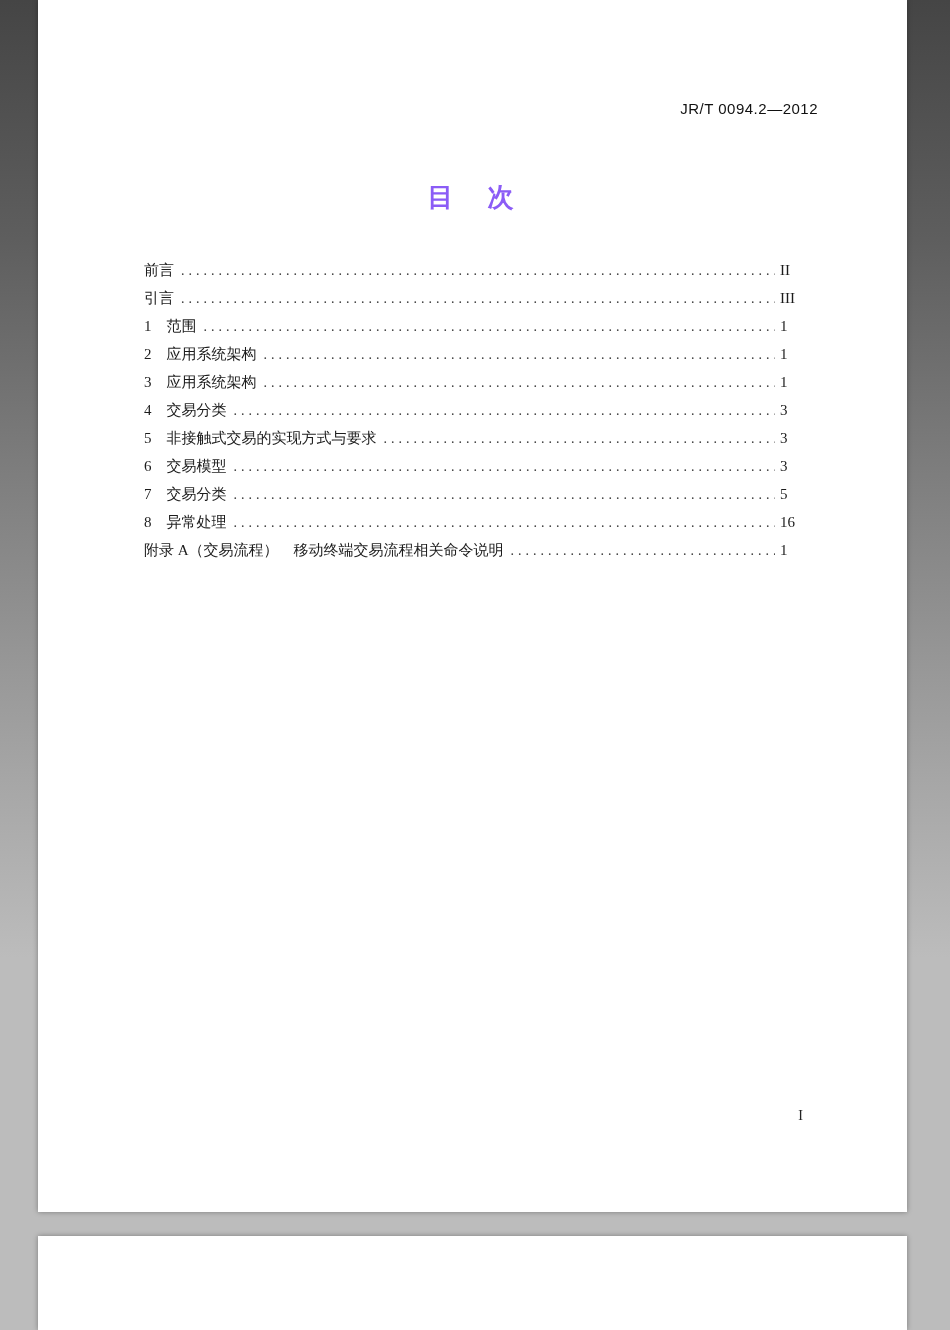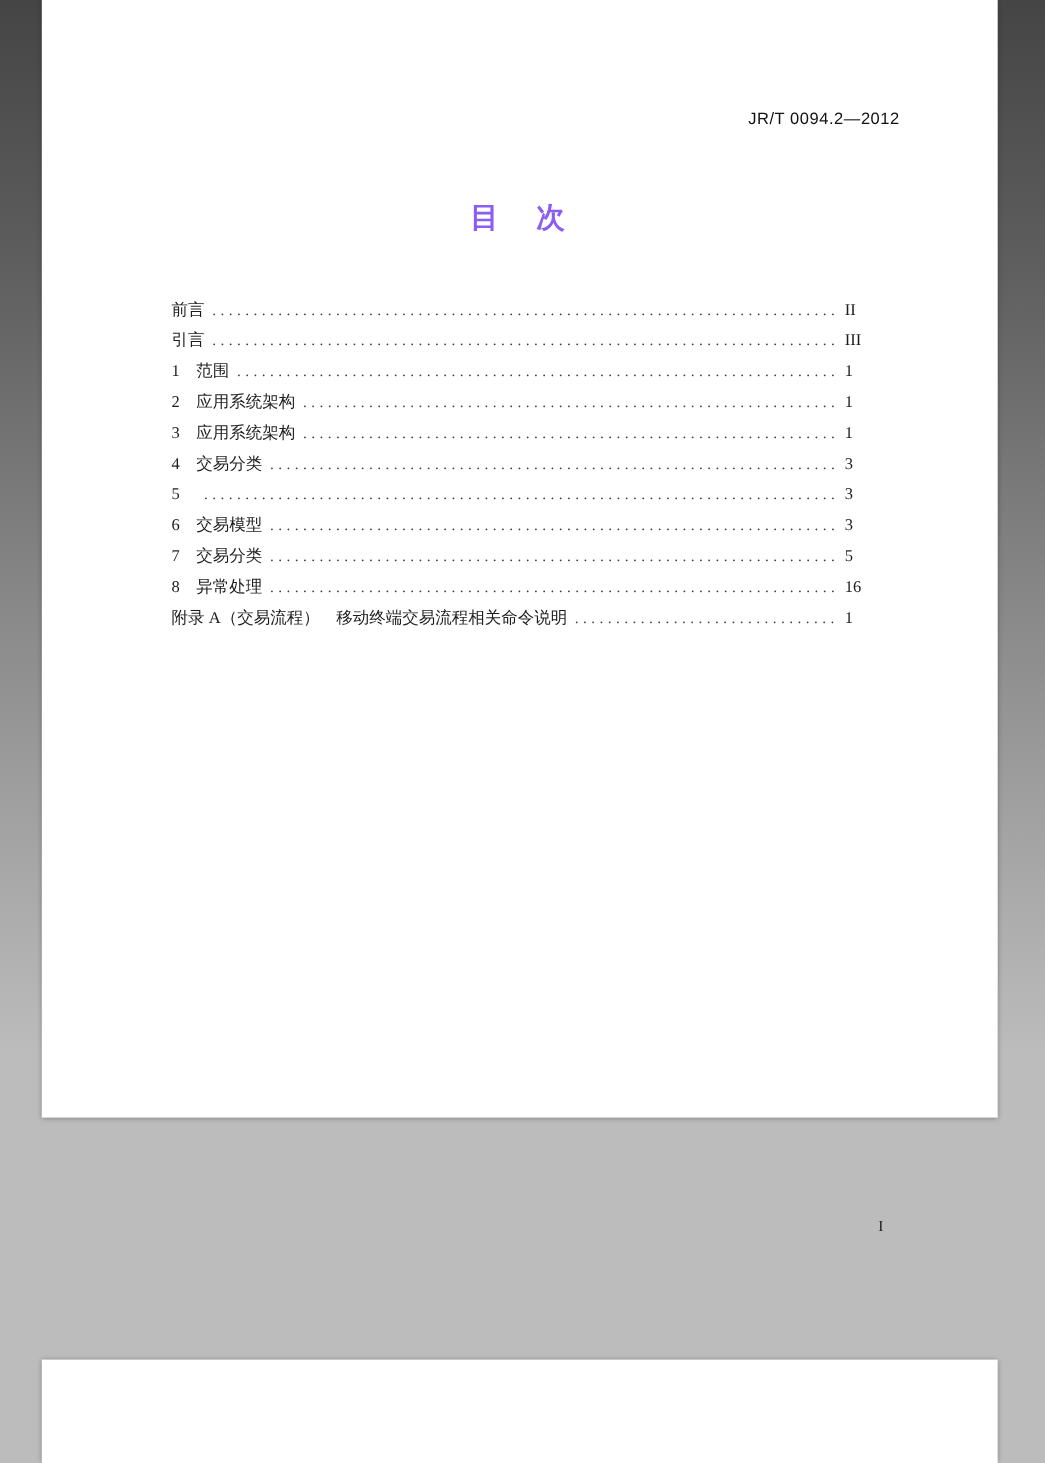--- a/index.html
+++ b/index.html
@@ -23,21 +23,21 @@
   }
   .page {
     position: absolute;
     background: #ffffff;
     box-shadow: 0 0 5px rgba(0,0,0,0.35);
   }
   #page1 {
     left: 38px;
     top: 0;
     width: 869px;
-    height: 1016px;
+    height: 1212px;
   }
   #page2 {
     left: 38px;
     top: 1236px;
     width: 869px;
     height: 94px;
   }
   .doc-header {
     position: absolute;
     top: 100px;
@@ -59,21 +59,21 @@
     letter-spacing: 4px;
     font-family: "Liberation Sans", "DejaVu Sans", sans-serif;
     color: #8b5cf6;
     white-space: nowrap;
   }
   .toc {
     position: absolute;
     top: 252px;
     left: 102px;
     right: 97px;
-    margin: 16px;
+    margin: 4px;
     padding: 0;
     list-style: none;
   }
   .toc-row {
     display: flex;
     align-items: baseline;
     height: 28px;
     line-height: 28px;
     font-size: 15px;
     white-space: nowrap;
@@ -156,20 +156,21 @@
 
     <li class="toc-row">
       <span class="toc-num">4</span>
       <span class="toc-label">交易分类</span>
       <span class="dots">........................................................................................................................................................................................................</span>
       <span class="toc-page">3</span>
     </li>
 
     <li class="toc-row">
       <span class="toc-num">5</span>
+      <span class="toc-label">非接触式交易的实现方式与要求</span>
       <span class="dots">........................................................................................................................................................................................................</span>
       <span class="toc-page">3</span>
     </li>
 
     <li class="toc-row">
       <span class="toc-num">6</span>
       <span class="toc-label">交易模型</span>
       <span class="dots">........................................................................................................................................................................................................</span>
       <span class="toc-page">3</span>
     </li>

